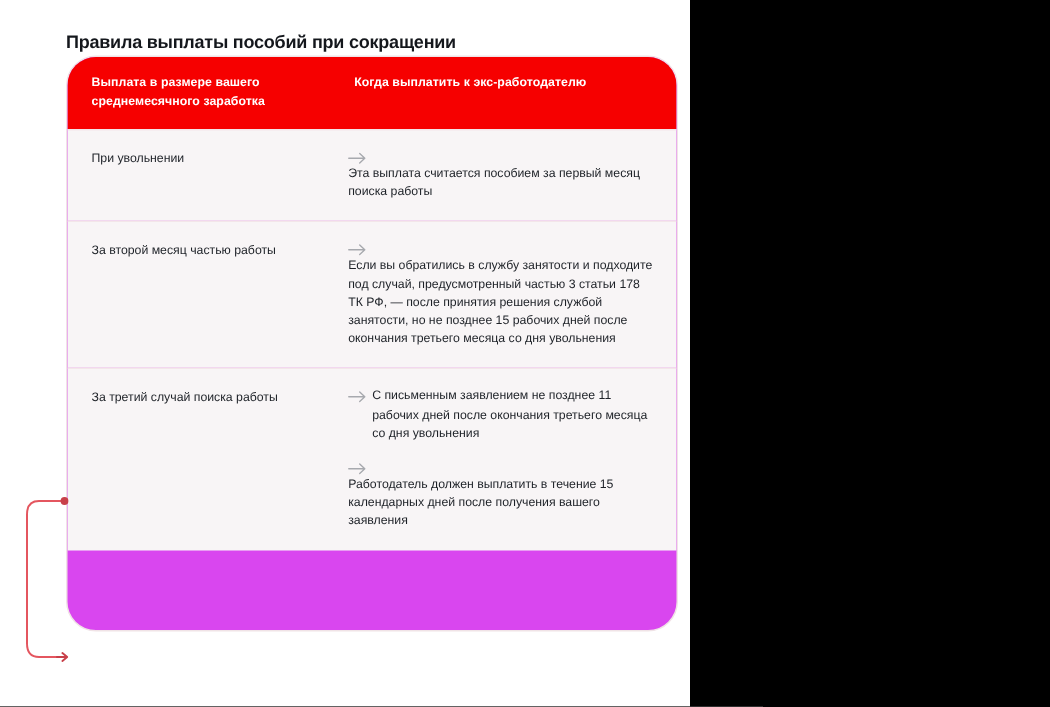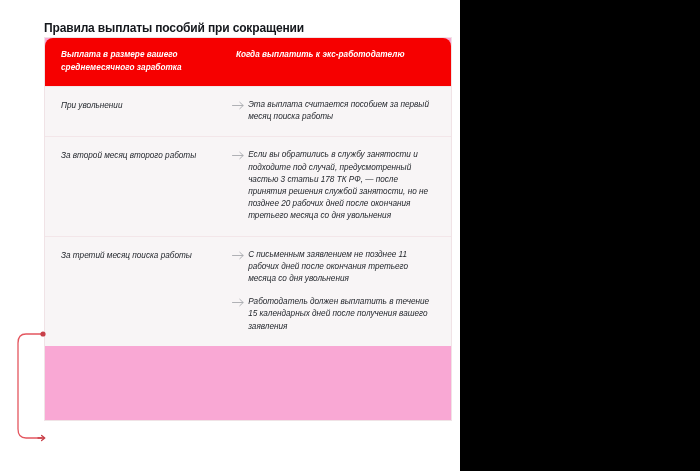--- a/index.html
+++ b/index.html
@@ -44,26 +44,25 @@
     line-height: 18px;
   }
 
   
   #card {
     position: absolute;
     left: 44px;
     top: 37px;
     width: 408px;
     height: 384px;
-    border-radius: 0;
-    background: #f9a8d4;
+    border-radius: 20px;
+    background: #d946ef;
     border: 1px solid #f0e3e6;
     box-sizing: border-box;
     overflow: hidden;
-    font-style: italic;
   }
 
   
   .thead {
     display: flex;
     background: #f60000;
     border-radius: 8px 8px 0 0;
     padding: 11px 0 12px 0;
     min-height: 43px;
     box-sizing: border-box;
@@ -100,21 +99,21 @@
     width: 220px;
     box-sizing: border-box;
     padding: 12px 14px 13px 0px;
   }
 
   .bullet {
     display: flex;
     align-items: flex-start;
     margin-bottom: 11px;
   }
-  .bullet:last-child { margin-bottom: 0; }
+  .bullet:last-child { margin-bottom: 0; flex-direction: column; }
 
   .arrow-icon {
     flex: 0 0 auto;
     width: 16px;
     padding-top: 2px;
     color: #a7a9ae;
     line-height: 10px;
     font-size: 10px;
   }
   .arrow-icon svg { display: block; }
@@ -171,35 +170,35 @@
               <svg width="13" height="9" viewBox="0 0 13 9">
                   <path d="M0.5 4.5 H11 M7.8 1.3 L11.2 4.5 L7.8 7.7" fill="none" stroke="#a7a9ae" stroke-width="0.9" stroke-linecap="round" stroke-linejoin="round"></path>
                 </svg>
             </span>
             <span class="bullet-text">Эта выплата считается пособием за первый месяц поиска работы</span>
           </div>
         </div>
       </div>
 
       <div class="trow">
-        <div class="td-left">За второй месяц второго работы</div>
+        <div class="td-left">За второй месяц частью работы</div>
         <div class="td-right">
           <div class="bullet">
             <span class="arrow-icon">
               <svg width="13" height="9" viewBox="0 0 13 9">
                   <path d="M0.5 4.5 H11 M7.8 1.3 L11.2 4.5 L7.8 7.7" fill="none" stroke="#a7a9ae" stroke-width="0.9" stroke-linecap="round" stroke-linejoin="round"></path>
                 </svg>
             </span>
-            <span class="bullet-text">Если вы обратились в службу занятости и подходите под случай, предусмотренный частью 3 статьи 178 ТК РФ, — после принятия решения службой занятости, но не позднее 20 рабочих дней после окончания третьего месяца со дня увольнения</span>
+            <span class="bullet-text">Если вы обратились в службу занятости и подходите под случай, предусмотренный частью 3 статьи 178 ТК РФ, — после принятия решения службой занятости, но не позднее 15 рабочих дней после окончания третьего месяца со дня увольнения</span>
           </div>
         </div>
       </div>
 
       <div class="trow">
-        <div class="td-left">За третий месяц поиска работы</div>
+        <div class="td-left">За третий случай поиска работы</div>
         <div class="td-right">
           <div class="bullet">
             <span class="arrow-icon">
               <svg width="13" height="9" viewBox="0 0 13 9">
                   <path d="M0.5 4.5 H11 M7.8 1.3 L11.2 4.5 L7.8 7.7" fill="none" stroke="#a7a9ae" stroke-width="0.9" stroke-linecap="round" stroke-linejoin="round"></path>
                 </svg>
             </span>
             <span class="bullet-text">С письменным заявлением не позднее 11 рабочих дней после окончания третьего месяца со дня увольнения</span>
           </div>
           <div class="bullet">

